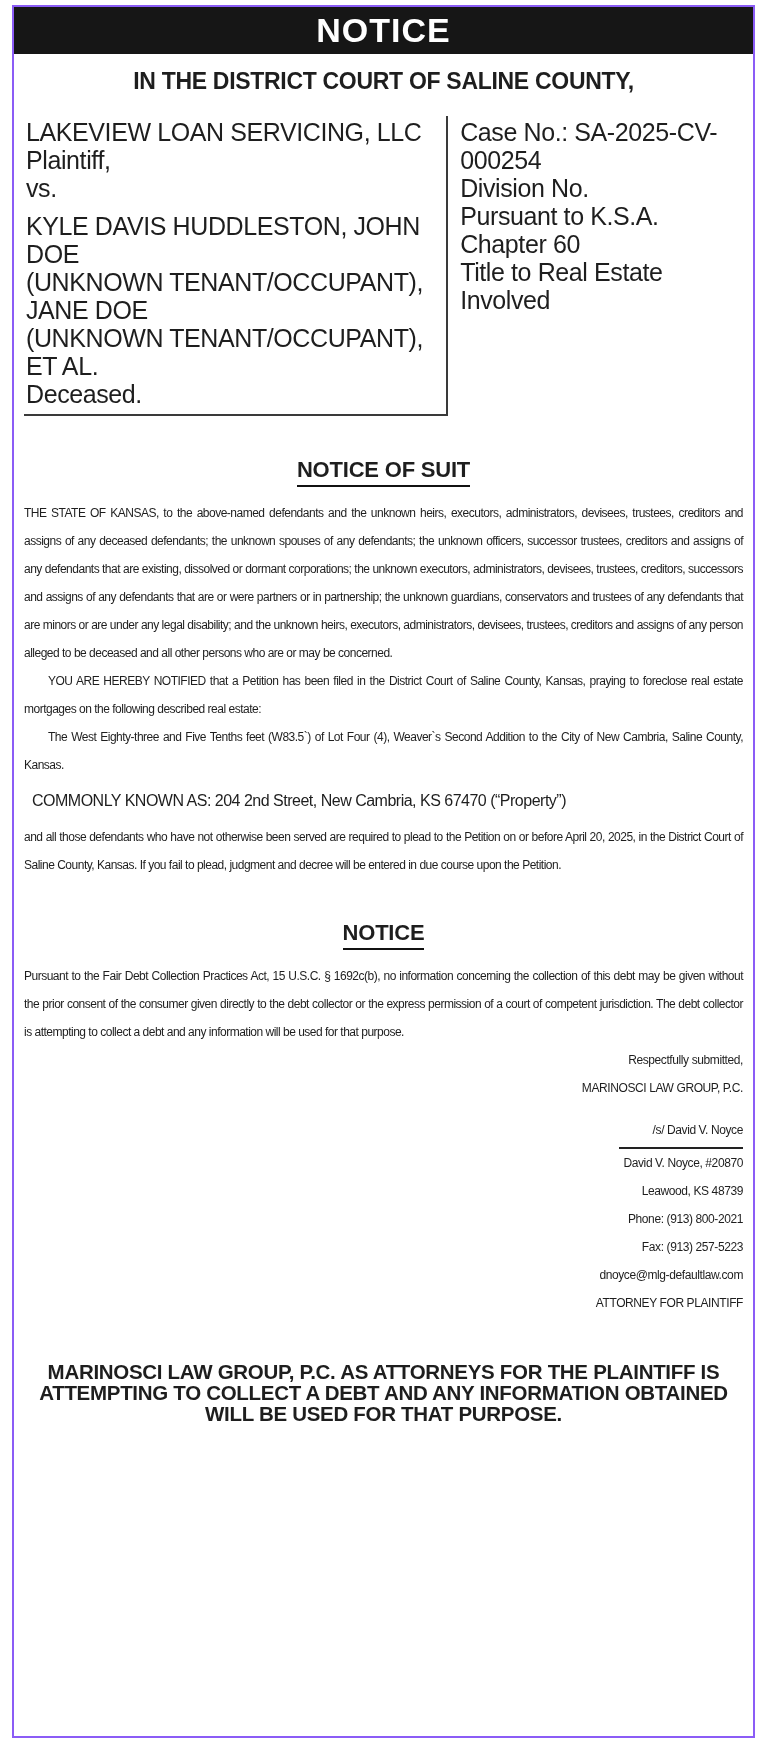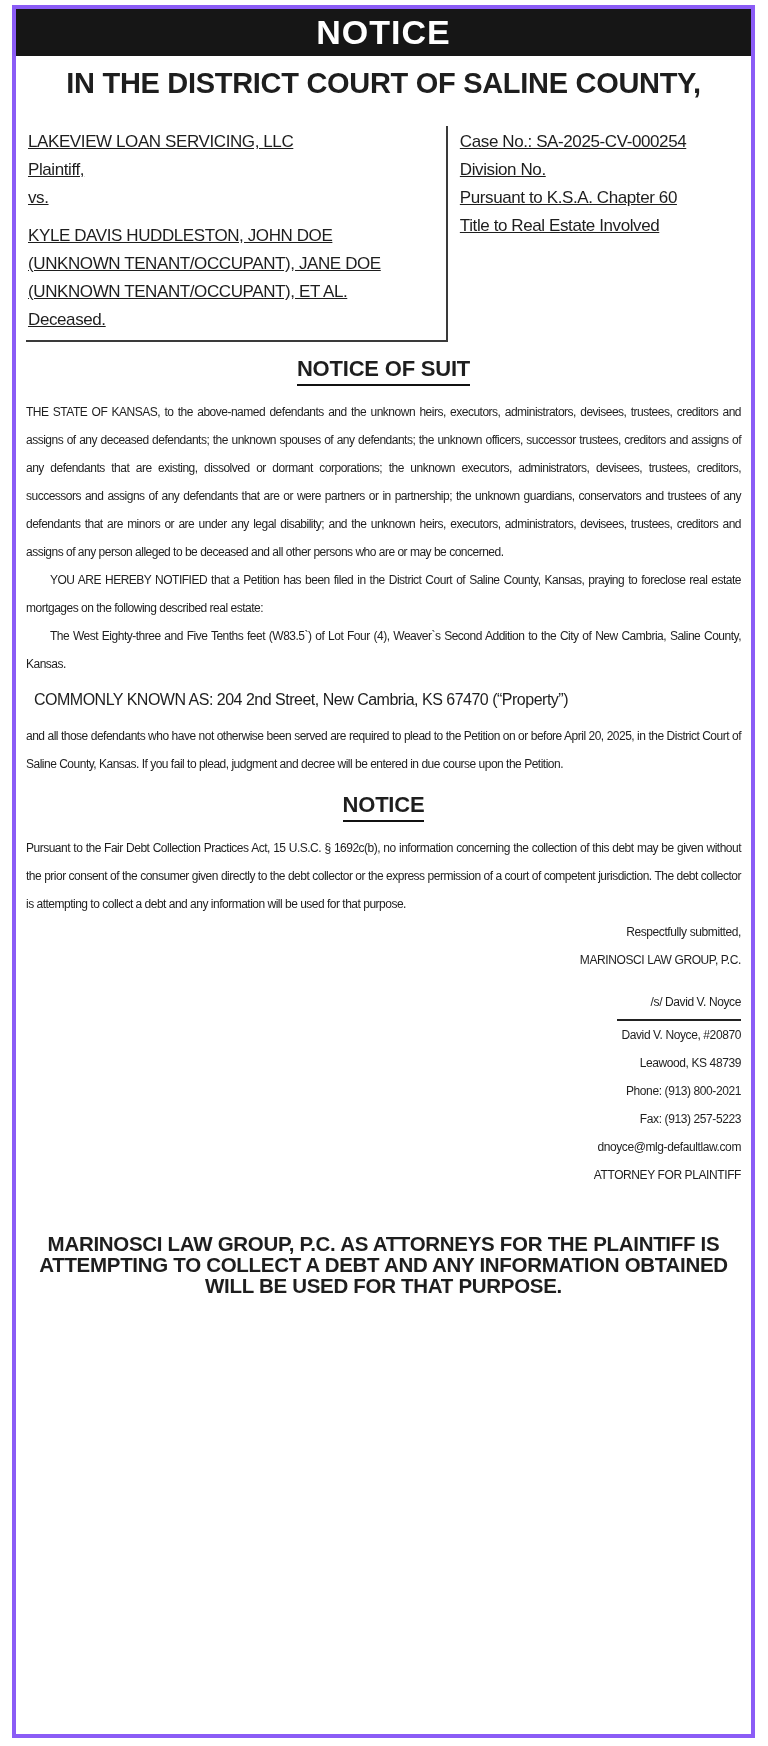--- a/index.html
+++ b/index.html
@@ -8,53 +8,52 @@
     background: #ffffff;
     position: relative;
     font-family: "Liberation Sans", "DejaVu Sans", sans-serif;
     color: #1e1e1e;
     -webkit-font-smoothing: antialiased;
   }
   .frame {
     position: absolute;
     left: 12px; top: 5px;
     width: 743px; height: 1733px;
-    border: 4px solid #8b5cf6;
+    border: 2px solid #8b5cf6;
     box-sizing: border-box;
     background: #fff;
     overflow: hidden;
   }
   .banner {
     background: #161616;
     color: #ffffff;
     font-weight: bold;
     font-size: 34px;
     letter-spacing: 1px;
     text-align: center;
     height: 47px;
     line-height: 47px;
   }
   .content { padding: 0 10px; }
 
   .court-header {
     text-align: center;
     font-weight: bold;
-    font-size: 29px;
+    font-size: 23px;
     line-height: 29px;
     letter-spacing: -0.3px;
     margin-top: 13px;
   }
 
   .caption {
     display: flex;
-    margin-top: 28px;
-    font-size: 17px;
+    margin-top: 20px;
+    font-size: 25px;
     line-height: 28px;
     letter-spacing: -0.4px;
-    text-decoration: underline;
   }
   .caption p { margin: 0; }
   .caption-left {
     flex: 0 0 59%;
     box-sizing: border-box;
     border-right: 2px solid #3a3a3a;
     border-bottom: 2px solid #3a3a3a;
     padding: 2px 8px 6px 2px;
   }
   .caption-right {
@@ -70,20 +69,21 @@
     text-align: center;
     margin: 14px 0 12px 0;
   }
   .section-heading span {
     display: inline-block;
     font-weight: bold;
     font-size: 22px;
     letter-spacing: -0.2px;
     border-bottom: 2px solid #111;
     padding-bottom: 2px;
+    margin-top: 27px;
   }
 
   .body-para {
     font-size: 12px;
     line-height: 28px;
     letter-spacing: -0.5px;
     text-align: justify;
     margin: 0;
   }
   .first-indent { text-indent: 24px; }

